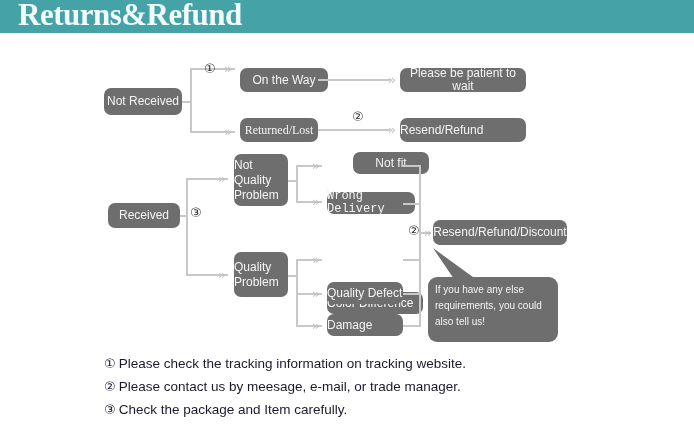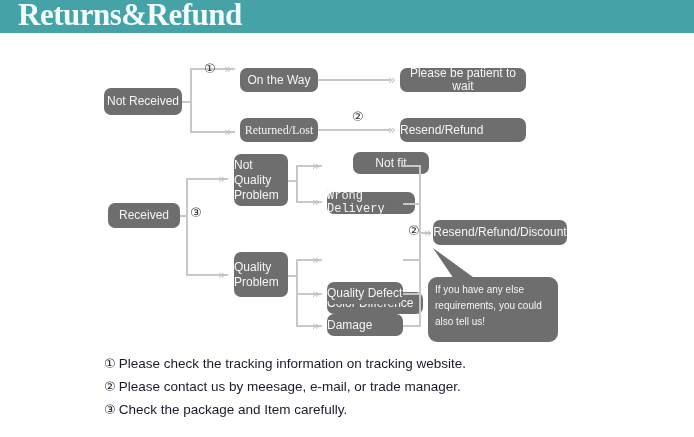--- a/index.html
+++ b/index.html
@@ -131,21 +131,21 @@
 
   <div class="ln lnh" style="left:182px; top:101px; width:10px;"></div>
   <div class="ln lnv" style="left:190px; top:68px; height:65px;"></div>
   <div class="ln lnh" style="left:190px; top:68px; width:45px;"></div>
   <div class="ln lnh" style="left:190px; top:131px; width:45px;"></div>
   <div class="arrow" style="left:224px; top:63px;"></div>
   <div class="arrow" style="left:224px; top:126px;"></div>
 
   <div class="marker" style="left:204px; top:62px;">①</div>
 
-  <div class="fbox center" style="left:240px; top:68px; width:78px; height:24px;">On the Way</div>
+  <div class="fbox center" style="left:240px; top:68px; width:88px; height:24px;">On the Way</div>
 
   <div class="fbox center" style="left:240px; top:118px; width:78px; height:24px;font-family:Liberation Serif, serif;">Returned/Lost</div>
 
   <div class="ln lnh" style="left:318px; top:79px; width:72px;"></div>
   <div class="arrow" style="left:388px; top:74px;"></div>
 
   <div class="ln lnh" style="left:318px; top:129px; width:72px;"></div>
   <div class="arrow" style="left:388px; top:124px;"></div>
 
   <div class="marker" style="left:352px; top:110px;">②</div>

